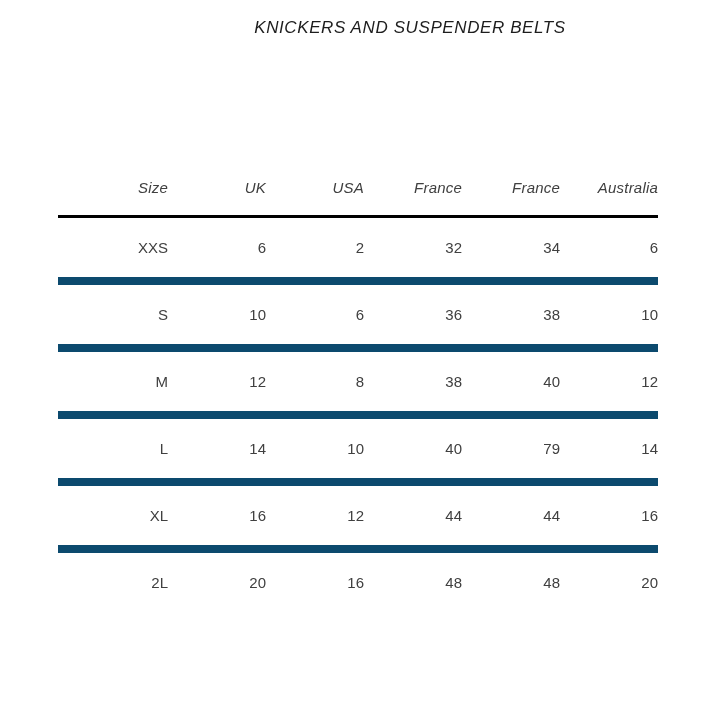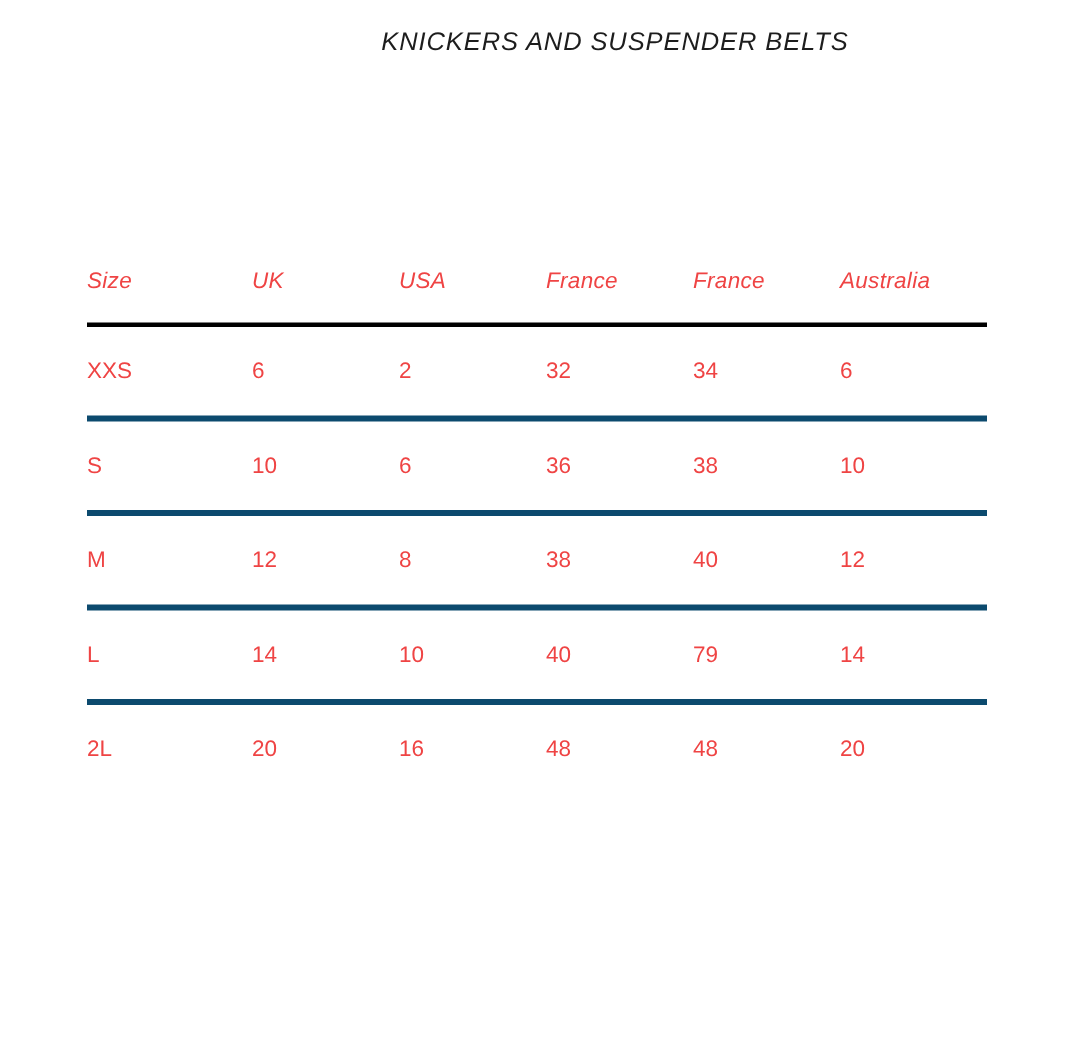--- a/index.html
+++ b/index.html
@@ -39,40 +39,40 @@
     left: 58px;
     width: 600px;
   }
   table.size-table {
     width: 600px;
     border-collapse: collapse;
     table-layout: fixed;
   }
   table.size-table th,
   table.size-table td {
-    text-align: left;
+    text-align: right;
     font-size: 15px;
-    color: #ef4444;
+    color: #404040;
     padding: 0;
     height: 59px;
     vertical-align: middle;
     font-weight: 400;
   }
   table.size-table thead th {
     font-style: italic;
     font-weight: 400;
     font-size: 15px;
     height: 55px;
     letter-spacing: 0.2px;
   }
   table.size-table thead tr {
     border-bottom: 3px solid #000000;
   }
   table.size-table tbody tr {
-    border-bottom: 4px solid #0c4a6e;
+    border-bottom: 8px solid #0c4a6e;
   }
   table.size-table tbody tr:last-child {
     border-bottom: none;
   }
   table.size-table col.c0 { width: 110px; }
   table.size-table col.c1 { width: 98px; }
   table.size-table col.c2 { width: 98px; }
   table.size-table col.c3 { width: 98px; }
   table.size-table col.c4 { width: 98px; }
   table.size-table col.c5 { width: 98px; }
@@ -131,20 +131,28 @@
         </tr>
         <tr>
           <td>L</td>
           <td>14</td>
           <td>10</td>
           <td>40</td>
           <td>79</td>
           <td>14</td>
         </tr>
         <tr>
+          <td>XL</td>
+          <td>16</td>
+          <td>12</td>
+          <td>44</td>
+          <td>44</td>
+          <td>16</td>
+        </tr>
+        <tr>
           <td>2L</td>
           <td>20</td>
           <td>16</td>
           <td>48</td>
           <td>48</td>
           <td>20</td>
         </tr>
       </tbody>
     </table>
   </div>

